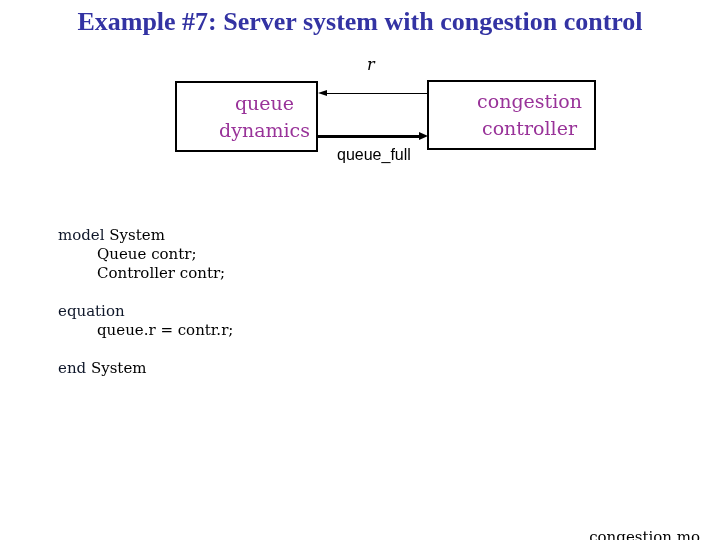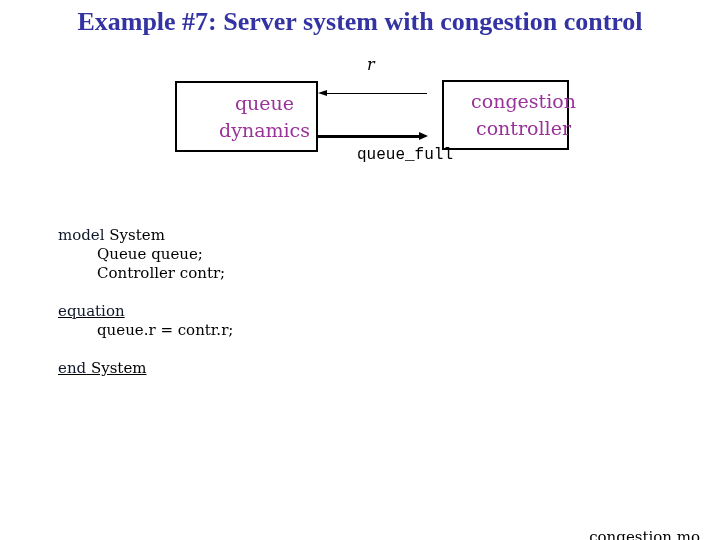--- a/index.html
+++ b/index.html
@@ -34,21 +34,21 @@
     align-items: center;
     justify-content: center;
     font-family: "DejaVu Serif", serif;
     font-size: 19px;
     color: #993399;
     text-align: center;
     line-height: 1.4;
     padding-left: 36px;
   }
   .box-left  { left: 175px; top: 81px; width: 143px; height: 71px; }
-  .box-right { left: 427px; top: 80px; width: 127px; height: 70px; margin-left: 15px; }
+  .box-right { left: 427px; top: 80px; width: 169px; height: 70px; }
 
   .line-top {
     position: absolute; left: 326px; top: 93px; width: 101px; height: 0;
     border-top: 1px solid #000000;
   }
   .head-left {
     position: absolute; left: 318px; top: 90px; width: 0; height: 0;
     border-right: 9px solid #000000;
     border-top: 3.5px solid transparent;
     border-bottom: 3.5px solid transparent;
@@ -65,36 +65,35 @@
   }
   .label-r {
     position: absolute; left: 367px; top: 55px;
     font-family: "DejaVu Serif", serif;
     font-style: italic;
     font-size: 16px;
     color: #000000;
   }
   .label-qf {
     position: absolute; left: 337px; top: 146px;
-    font-family: Liberation Mono, monospace;
+    font-family: Liberation Sans, sans-serif;
     font-size: 16px;
     color: #000000;
-    margin-left: 20px;
   }
 
   
   .code {
     position: absolute; left: 58px; top: 226px;
     font-family: "DejaVu Serif", serif;
     font-size: 15px;
     color: #000000;
   }
   .code-line { line-height: 19px; white-space: pre; }
   .indent { padding-left: 39px; }
-  .gap { margin-top: 19px; text-decoration: underline; }
+  .gap { margin-top: 19px; }
   .kw { color: #0f172a; }
 
   
   .footer {
     position: absolute; top: 528px; right: 20px;
     font-family: "DejaVu Serif", serif;
     font-size: 15px;
     color: #000000;
     margin-left: 8px;
   }
@@ -119,21 +118,21 @@
     <div class="head-left"></div>
     <span class="label-r">r</span>
 
     <div class="line-bottom"></div>
     <div class="head-right"></div>
     <span class="label-qf">queue_full</span>
   </div>
 
   <div class="code">
     <div class="code-line"><span class="kw">model</span><span> System</span></div>
-    <div class="code-line indent"><span>Queue queue;</span></div>
+    <div class="code-line indent"><span>Queue contr;</span></div>
     <div class="code-line indent"><span>Controller contr;</span></div>
     <div class="code-line gap"><span class="kw">equation</span><span></span></div>
     <div class="code-line indent"><span>queue.r = contr.r;</span></div>
     <div class="code-line gap"><span class="kw">end</span><span> System</span></div>
   </div>
 
   <div class="footer">congestion.mo</div>
 
 </div>
 

